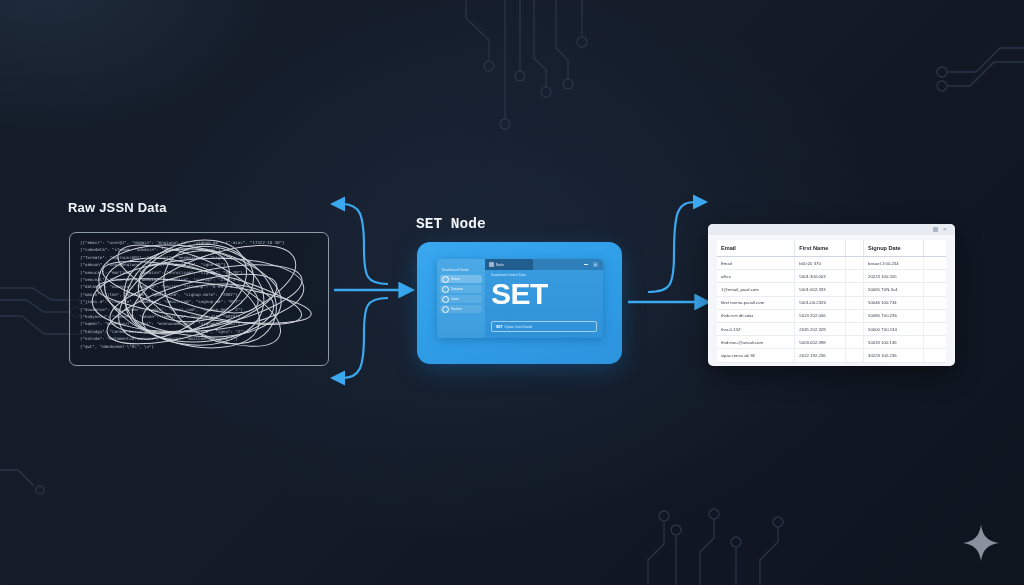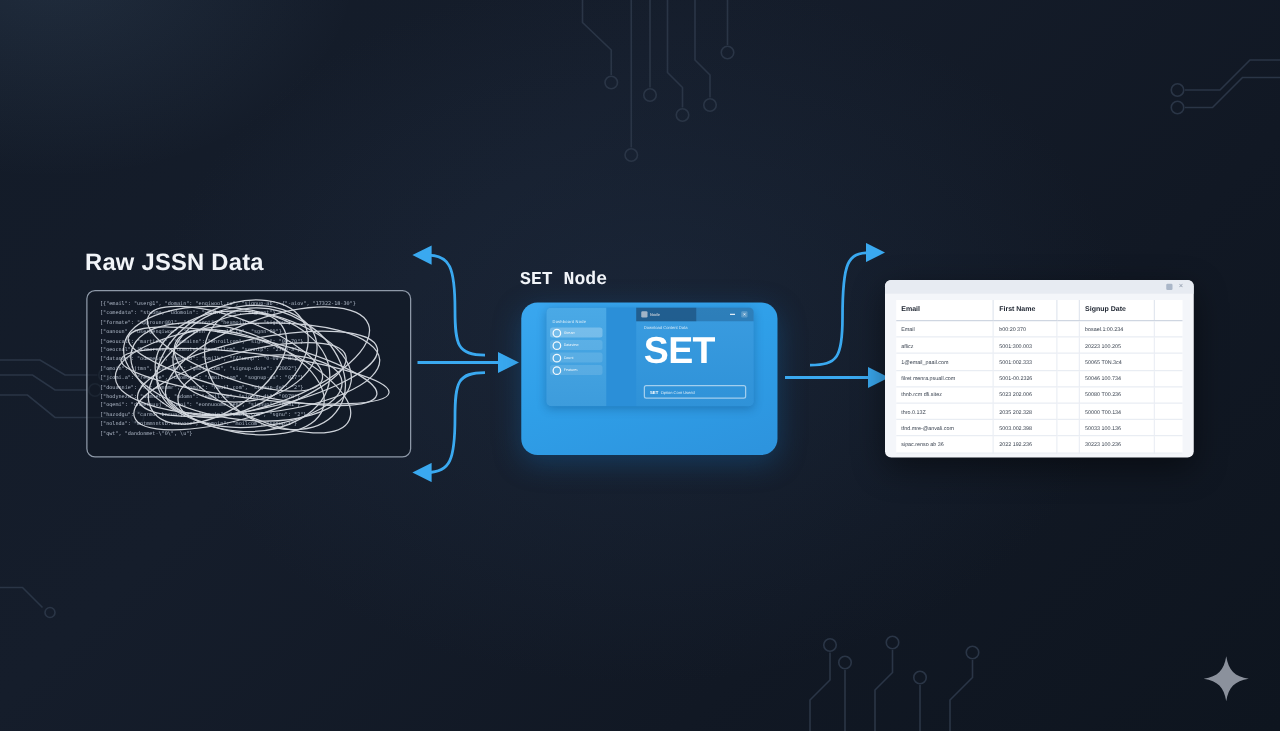--- a/index.html
+++ b/index.html
@@ -30,21 +30,21 @@
     position: absolute;
     inset: 0;
     pointer-events: none;
   }
 
   
   .raw-title {
     position: absolute;
     left: 68px;
     top: 200px;
-    font-size: 19px;
+    font-size: 13px;
     font-weight: bold;
     color: #f2f5f9;
     letter-spacing: 0.2px;
     white-space: nowrap;
   }
   .raw-box {
     position: absolute;
     left: 69px;
     top: 232px;
     width: 258px;
@@ -87,29 +87,28 @@
     top: 242px;
     width: 205px;
     height: 122px;
     border-radius: 13px;
     background: linear-gradient(160deg, #3aa7ef 0%, #2f9fe8 45%, #2d93dd 100%);
     box-shadow: 0 6px 22px rgba(20,110,180,0.35);
   }
   .set-window {
     position: absolute;
     left: 20px;
-    top: 4px;
+    top: 17px;
     width: 166px;
     height: 79px;
     border-radius: 4px;
     overflow: hidden;
     display: flex;
     background: #2b8fd8;
     box-shadow: 0 2px 8px rgba(0,40,80,0.28);
-    gap: 24px;
   }
   .sw-side {
     width: 48px;
     background: linear-gradient(180deg, #4aa9e6 0%, #3d9cdc 100%);
     padding: 2px 3px 0 3px;
     box-sizing: border-box;
   }
   .sw-side-title {
     font-size: 3.2px;
     color: rgba(255,255,255,0.82);

